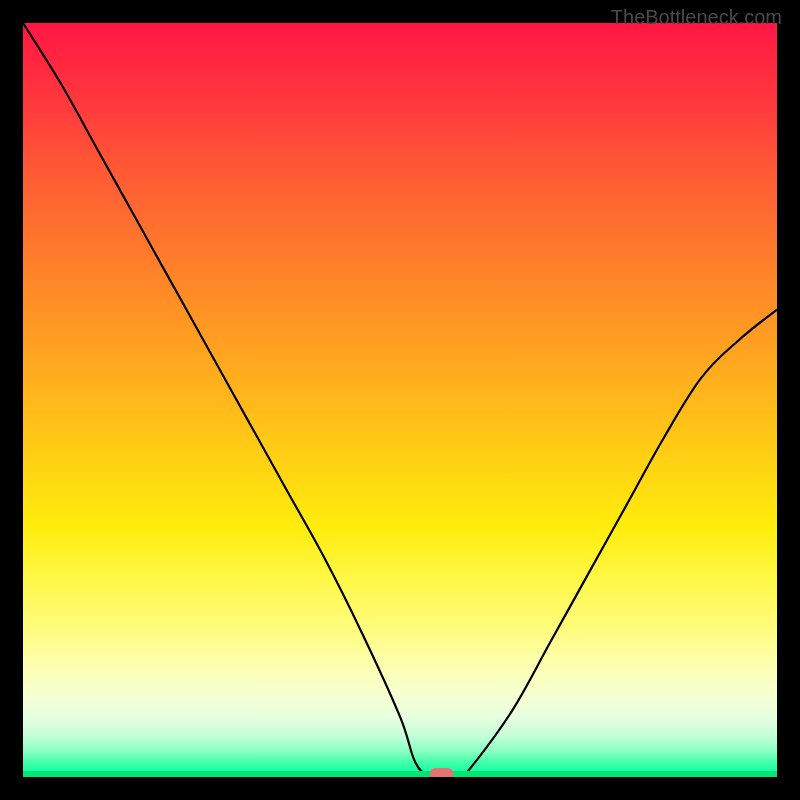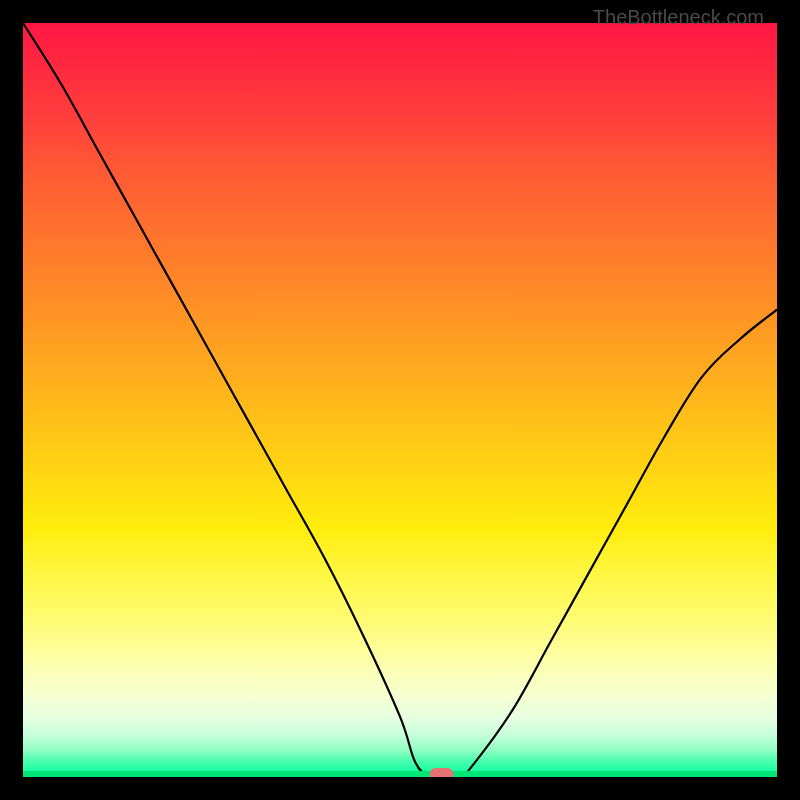--- a/index.html
+++ b/index.html
@@ -6,21 +6,21 @@
   body {
     width: 800px;
     height: 800px;
     background: #000;
     position: relative;
     font-family: Arial, sans-serif;
   }
   .watermark {
     position: absolute;
     top: 6px;
-    right: 36px;
+    right: 18px;
     color: #4a4a4a;
     font-size: 20px;
     font-weight: 500;
     z-index: 10;
   }
   .plot-area {
     position: absolute;
     left: 23px;
     top: 23px;
     width: 754px;

